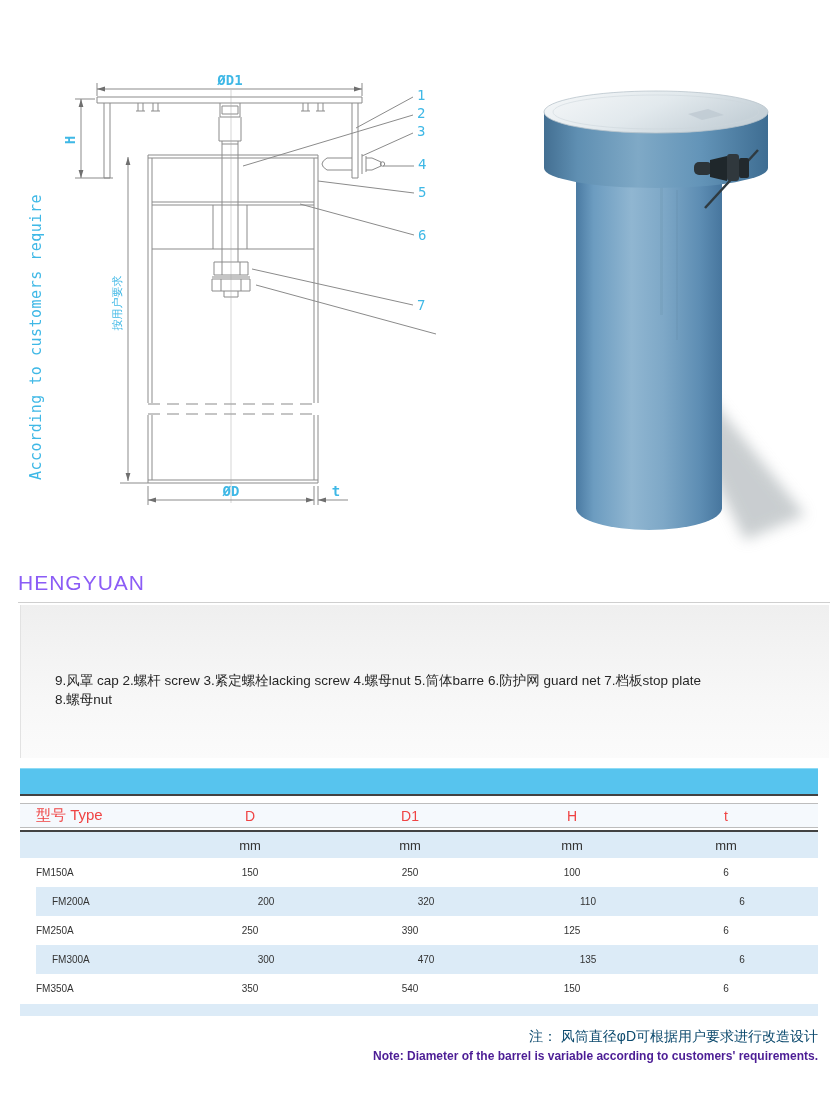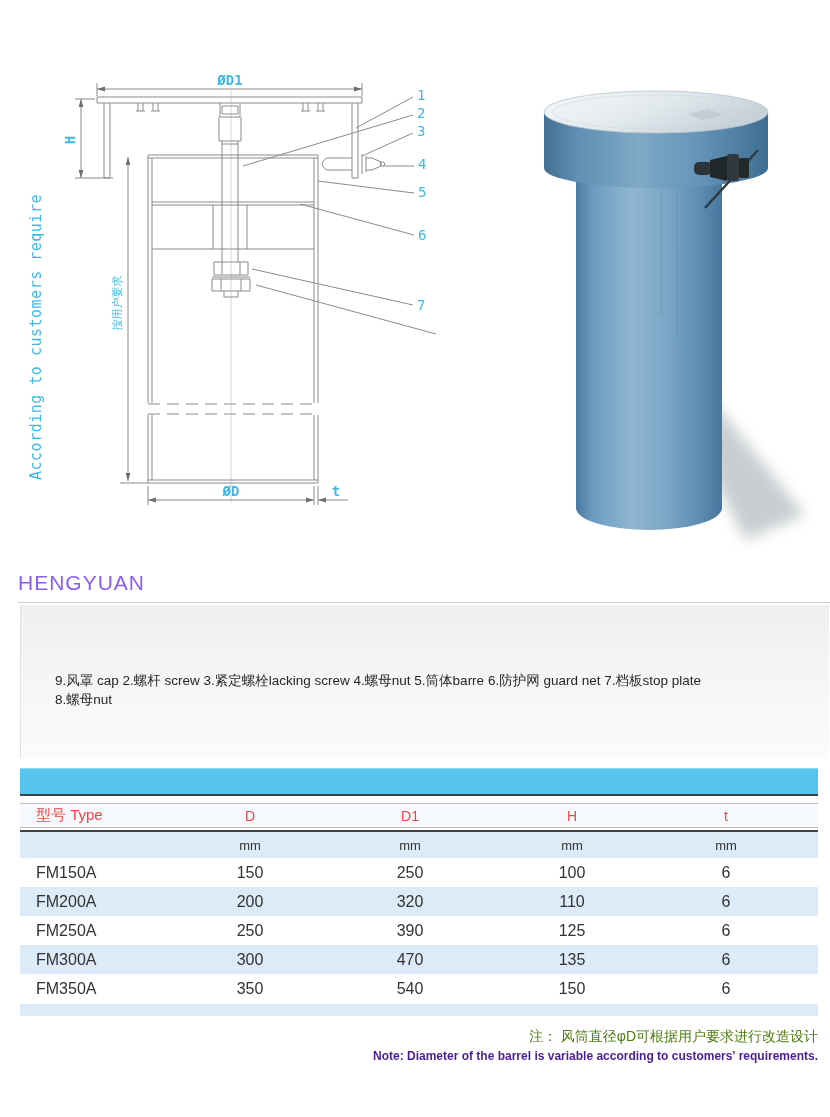--- a/index.html
+++ b/index.html
@@ -25,36 +25,36 @@
   .legend-text{padding:66px 20px 0 34px;font-size:13.5px;line-height:19px;color:#262626;}
 
   
   .spec-table{position:absolute;left:20px;top:768px;width:798px;}
   .accent-bar{height:25px;background:#57c4ee;border-top:1px solid #8edbf5;}
   .rule-dark{height:2px;background:#424242;}
   .rule-thin{height:1px;background:#bdbdbd;}
   .gap{background:#fff;}
   .g7{height:7px;} .g2{height:2px;}
   .trow{display:flex;align-items:center;}
-  .c{text-align:center;font-size:16px;color:#333;}
+  .c{text-align:center;font-size:10px;color:#333;}
   .c-type{width:150px;text-align:left;padding-left:16px;box-sizing:border-box;}
   .c-d{width:160px;} .c-d1{width:160px;text-align:center;} .c-h{width:164px;} .c-t{width:144px;}
   .thead{height:23px;background:#f5f9fd;}
   .thead .c{font-size:14px;color:#ef4444;}
   .thead .c-type{font-size:15px;}
   .unit-row{height:26px;background:#dcebf7;}
   .unit-row .c{font-size:13px;}
   .body-row{height:29px;}
-  .row-alt{background:#dcebf7;}
+  .row-alt{background:#dcebf7;margin-left:16px;}
   .row-plain{background:#ffffff;}
   .tfoot-strip{height:12px;background:#dcebf7;margin-top:1px;}
 
   
   .note{position:absolute;left:20px;top:1026px;width:798px;text-align:right;}
-  .note-zh{font-size:14px;color:#4d7c0f;line-height:20px;}
+  .note-zh{font-size:14px;color:#0c4a6e;line-height:20px;}
   .note-en{font-size:12px;color:#4c1d95;line-height:20px;font-weight:bold;}
 </style>
 </head>
 <body>
 
 <div class="page">
 
   <svg class="drawing-svg" width="470" height="560" viewBox="0 0 470 560">
     <g stroke="#8b8b8b" stroke-width="1" fill="none">
 

